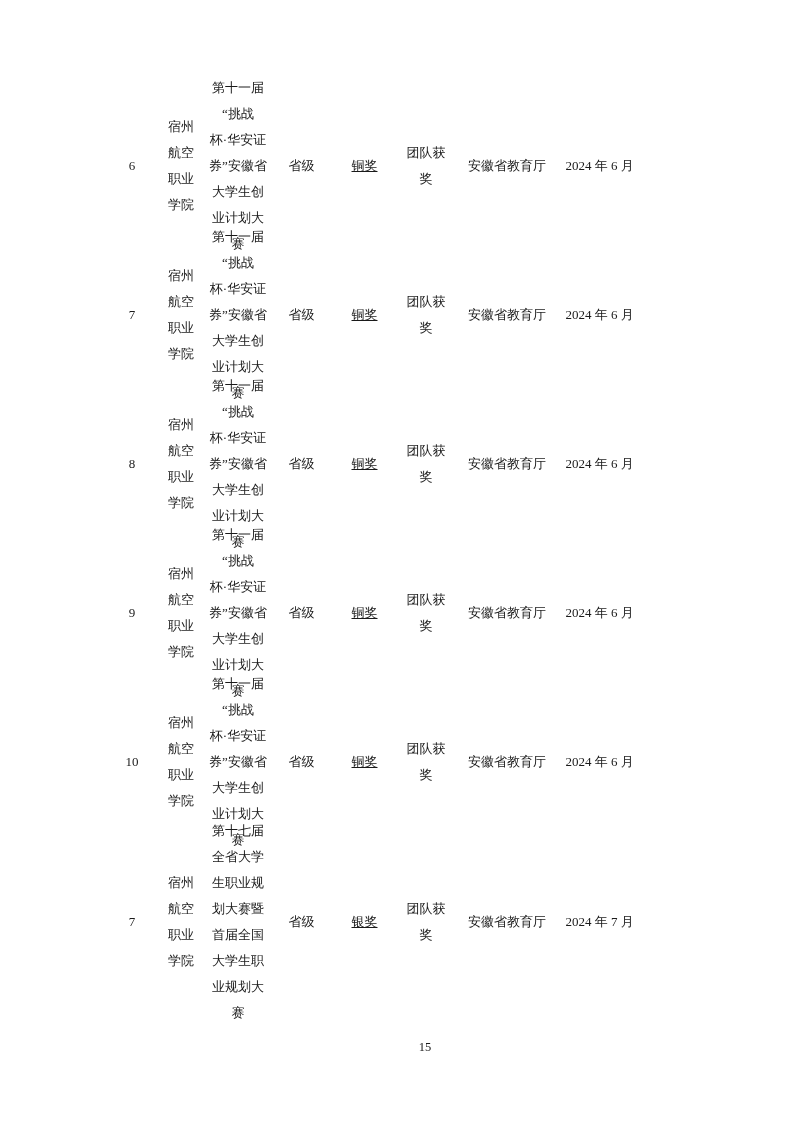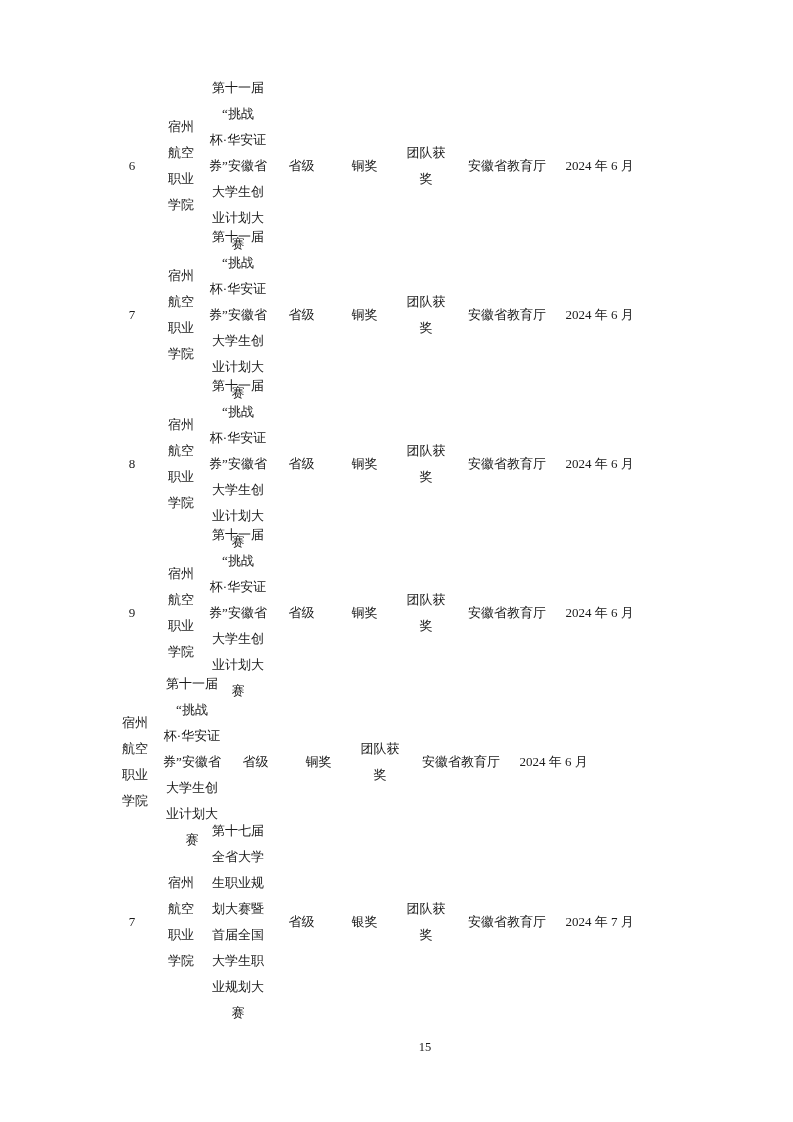--- a/index.html
+++ b/index.html
@@ -37,21 +37,21 @@
     text-align: center;
     white-space: pre-line;
     font-size: 13px;
     line-height: 26px;
     color: #1a1a1a;
   }
   .c-index       { width: 46px; }
   .c-school      { width: 52px; }
   .c-competition { width: 62px; }
   .c-level       { width: 65px; text-align: right; }
-  .c-award       { width: 61px; }
+  .c-award       { width: 61px; text-decoration: underline; }
   .c-type        { width: 62px; }
   .c-org         { width: 100px; font-family: Liberation Serif, serif; }
   .c-date        { width: 85px; }
   .page-number {
     position: absolute;
     left: 413px;
     top: 1039px;
     width: 24px;
     text-align: center;
     font-size: 12.5px;
@@ -144,20 +144,21 @@
 赛</div>
       <div class="cell c-level">省级</div>
       <div class="cell c-award">铜奖</div>
       <div class="cell c-type">团队获
 奖</div>
       <div class="cell c-org">安徽省教育厅</div>
       <div class="cell c-date">2024 年 6 月</div>
     </div>
 
     <div class="row">
+      <div class="cell c-index">10</div>
       <div class="cell c-school">宿州
 航空
 职业
 学院</div>
       <div class="cell c-competition">第十一届
 “挑战
 杯·华安证
 券”安徽省
 大学生创
 业计划大

